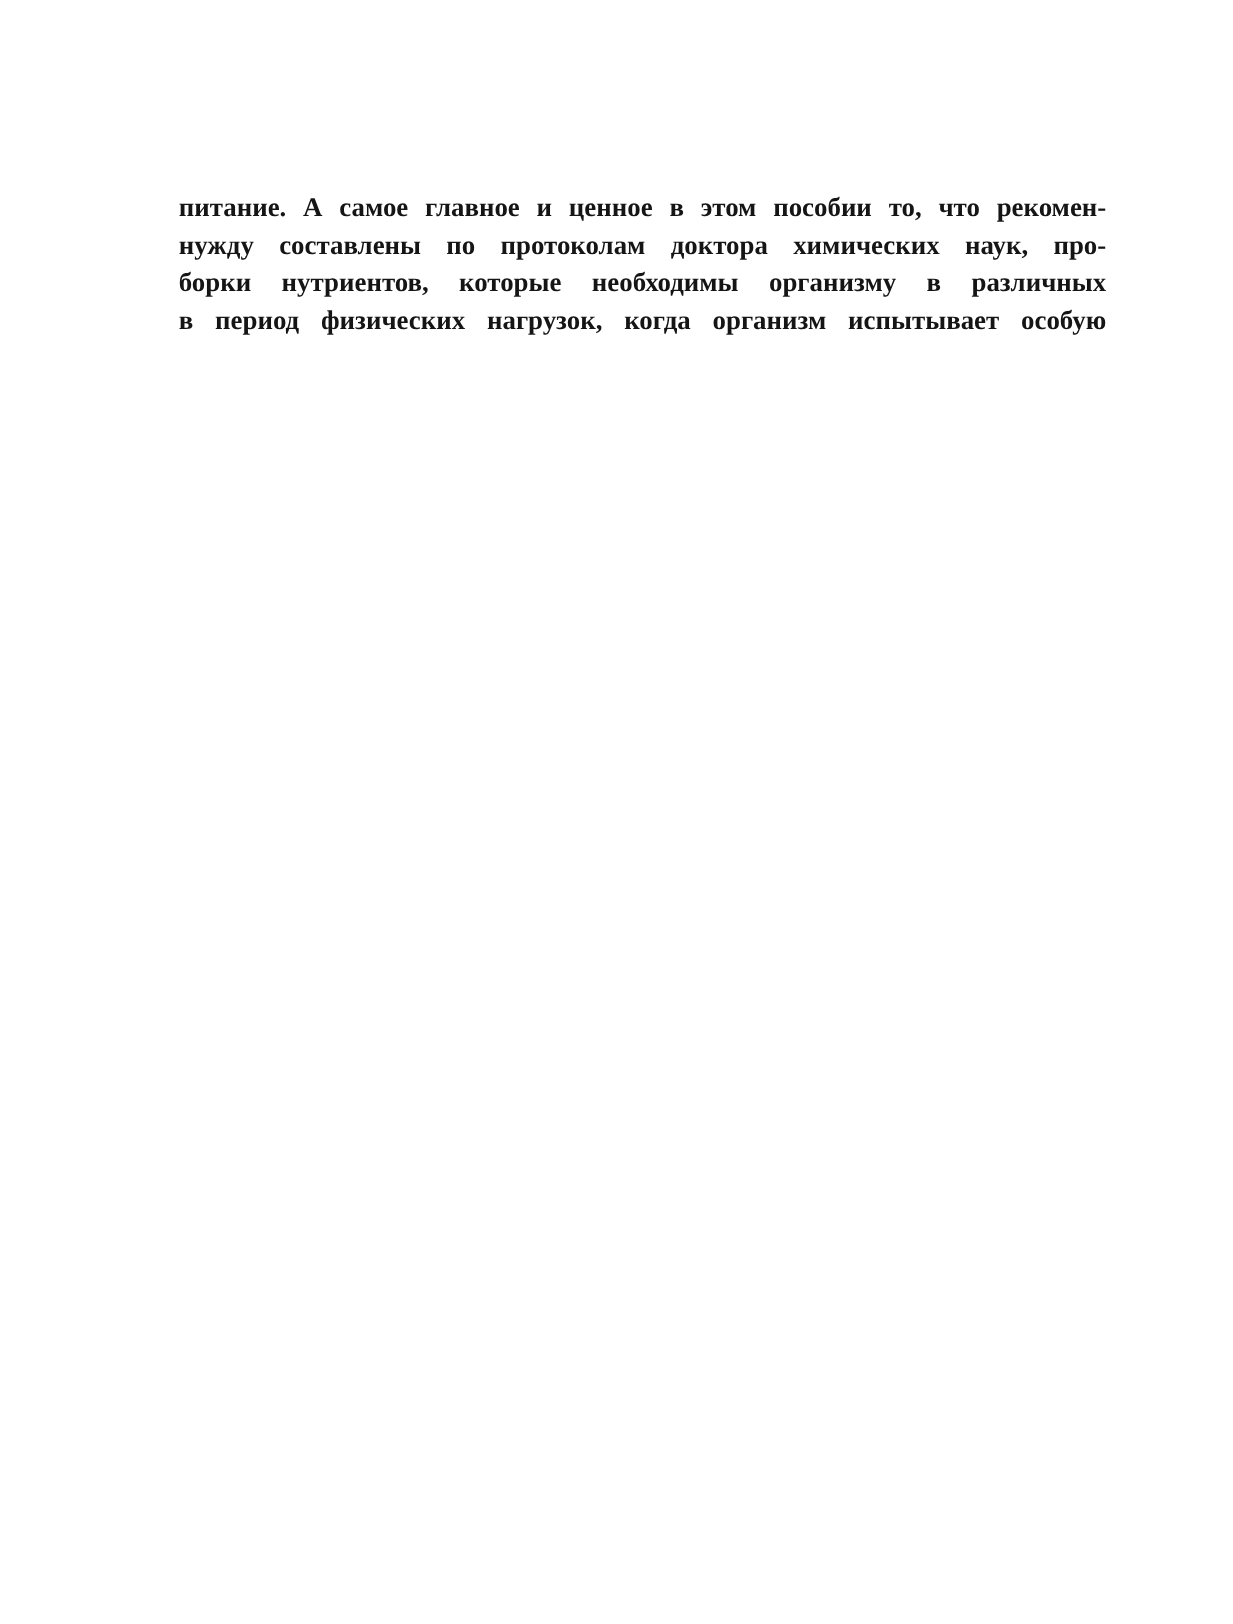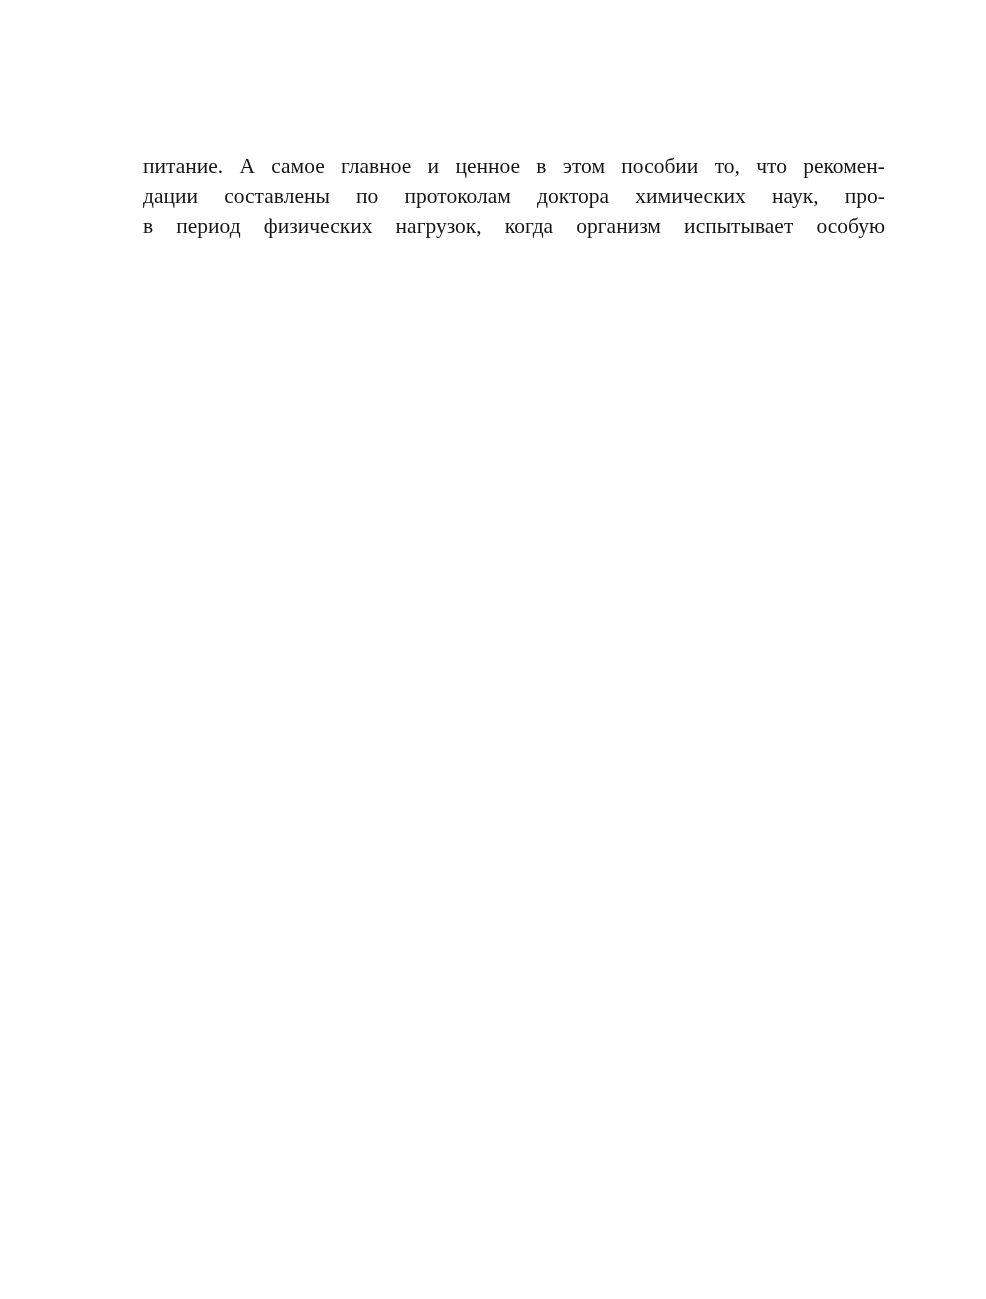--- a/index.html
+++ b/index.html
@@ -23,27 +23,29 @@
     color: #151515;
     font-size: 21.5px;
     line-height: 30px;
     -webkit-font-smoothing: antialiased;
   }
   .line {
     width: 100%;
     text-align: justify;
     text-align-last: justify;
     white-space: normal;
+    font-weight: bold;
   }
   .line.last {
     text-align-last: left;
   }
 </style>
 </head>
 <body>
 
 <div class="page">
   <div class="text-block">
     <div class="line">питание. А самое главное и ценное в этом пособии то, что рекомен-</div>
-    <div class="line">дации составлены по протоколам доктора химических наук, про-</div>
+    <div class="line">нужду составлены по протоколам доктора химических наук, про-</div>
+    <div class="line">борки нутриентов, которые необходимы организму в различных</div>
     <div class="line">в период физических нагрузок, когда организм испытывает особую</div>
   </div>
 </div>
 
 </body></html>

